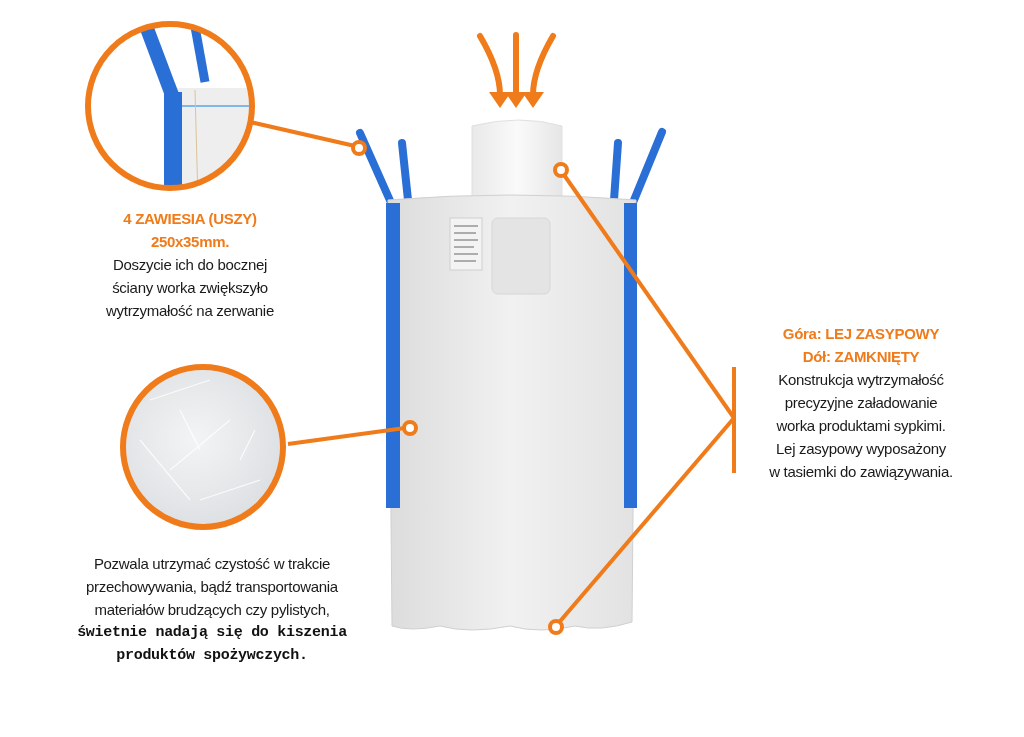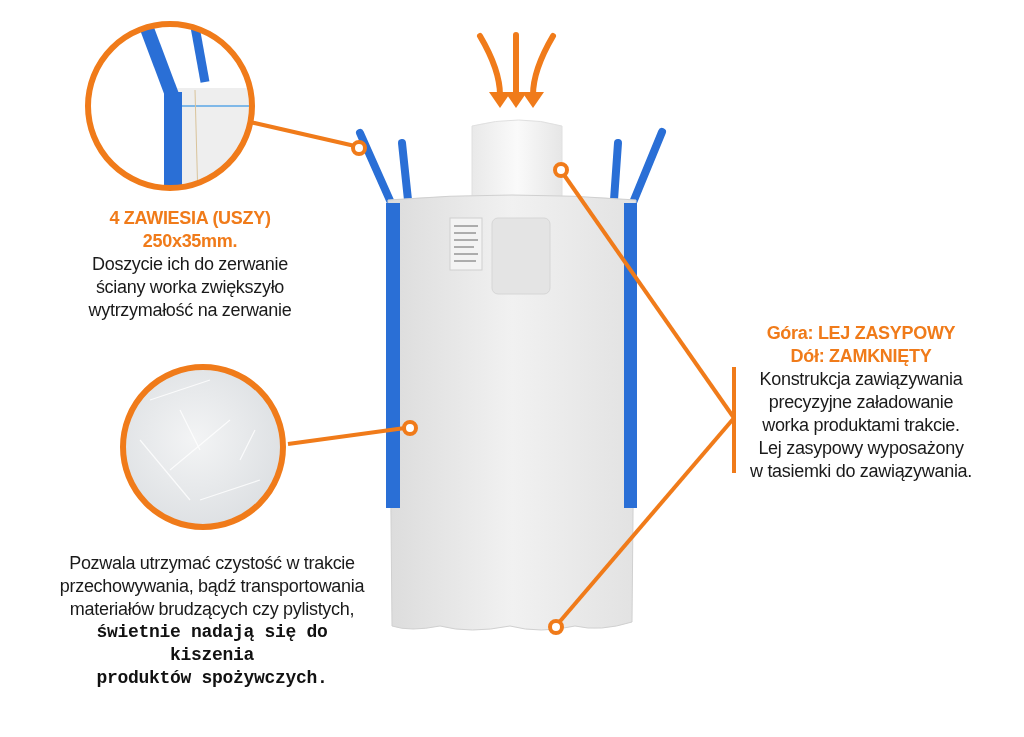--- a/index.html
+++ b/index.html
@@ -1,19 +1,19 @@
 <!DOCTYPE html>
 <html><head>
 <meta charset="utf-8">
 <style>
   html, body { margin:0; padding:0; background:#ffffff; }
   body { width:1024px; height:737px; position:relative; overflow:hidden;
          font-family: "Liberation Sans", "DejaVu Sans", sans-serif; }
   .art { position:absolute; left:0; top:0; width:1024px; height:737px; }
-  .txt { position:absolute; text-align:center; font-size:18px; line-height:23px;
+  .txt { position:absolute; text-align:center; font-size:15px; line-height:23px;
          color:#1a1a1a; letter-spacing:-0.3px; font-stretch:condensed; }
   .txt .h { color:#f07b1a; font-weight:bold; display:block; }
   .txt .l { display:block; }
   .txt .b { display:block; font-weight:bold; color:#111;font-family:Liberation Mono, monospace; }
 </style>
 </head>
 <body>
 
 <svg class="art" viewBox="0 0 1024 737" xmlns="http://www.w3.org/2000/svg">
   <defs>
@@ -116,34 +116,34 @@
     <circle cx="359" cy="148" r="6"></circle>
     <circle cx="410" cy="428" r="6"></circle>
     <circle cx="561" cy="170" r="6"></circle>
     <circle cx="556" cy="627" r="6"></circle>
   </g>
 </svg>
 
 <div class="txt" style="left:60px; top:207px; width:260px;">
   <span class="h">4 ZAWIESIA (USZY)</span>
   <span class="h">250x35mm.</span>
-  <span class="l">Doszycie ich do zerwanie</span>
+  <span class="l">Doszycie ich do bocznej</span>
   <span class="l">ściany worka zwiększyło</span>
   <span class="l">wytrzymałość na zerwanie</span>
 </div>
 
 <div class="txt" style="left:52px; top:552px; width:320px;">
   <span class="l">Pozwala utrzymać czystość w trakcie</span>
   <span class="l">przechowywania, bądź transportowania</span>
   <span class="l">materiałów brudzących czy pylistych,</span>
   <span class="b">świetnie nadają się do kiszenia</span>
   <span class="b">produktów spożywczych.</span>
 </div>
 
 <div class="txt" style="left:736px; top:322px; width:250px;">
   <span class="h">Góra: LEJ ZASYPOWY</span>
   <span class="h">Dół: ZAMKNIĘTY</span>
-  <span class="l">Konstrukcja zawiązywania</span>
+  <span class="l">Konstrukcja wytrzymałość</span>
   <span class="l">precyzyjne załadowanie</span>
-  <span class="l">worka produktami trakcie.</span>
+  <span class="l">worka produktami sypkimi.</span>
   <span class="l">Lej zasypowy wyposażony</span>
   <span class="l">w tasiemki do zawiązywania.</span>
 </div>
 
 </body></html>

